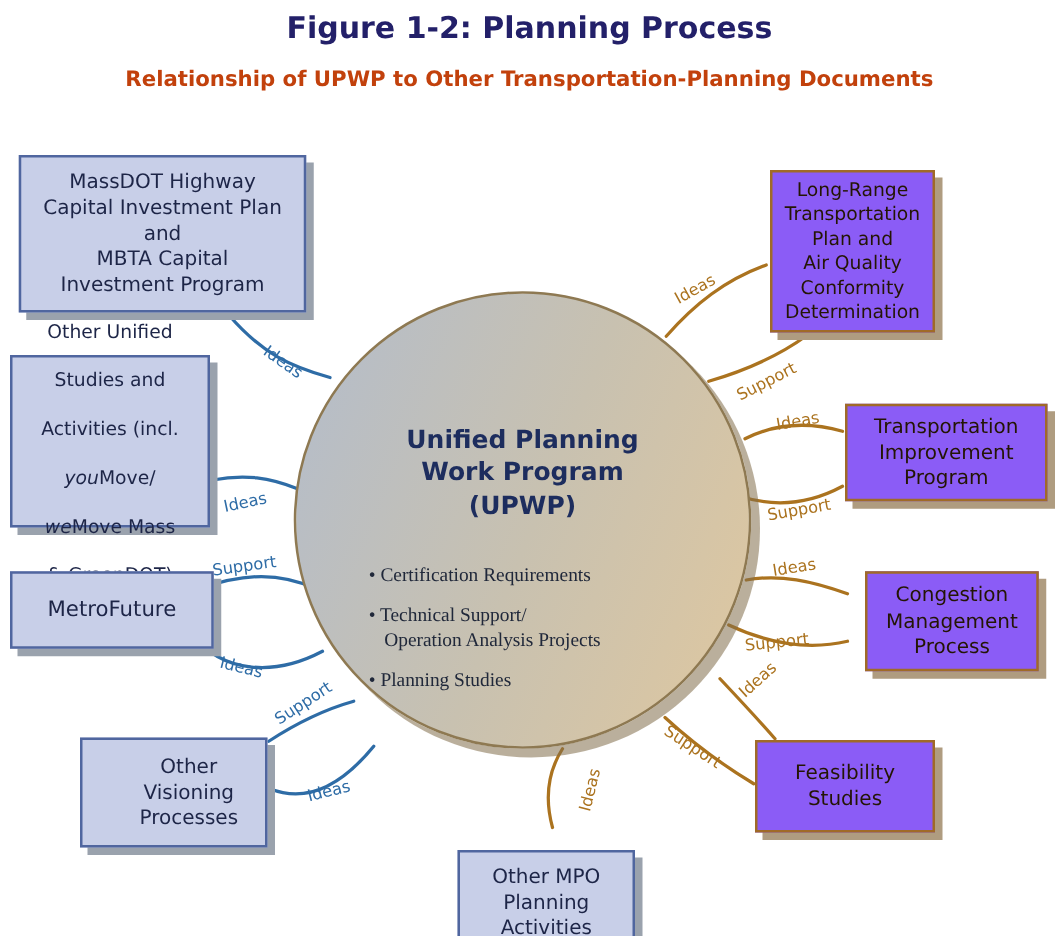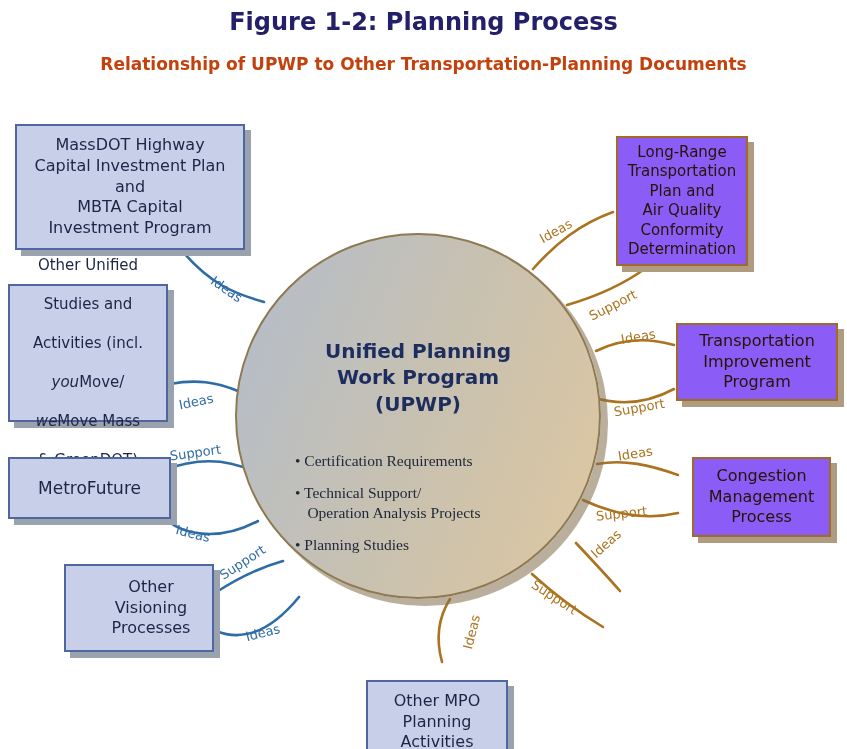--- a/index.html
+++ b/index.html
@@ -50,21 +50,21 @@
   }
   .box.tan {
     background:#8b5cf6; border:2px solid #a06a28;
     box-shadow:6px 6px 0 #af9c80; color:#241504;
   }
   .bt { white-space:pre-line; line-height:1.3; }
 
   #b-massdot   { left:15px;  top:124px; width:230px; height:126px; font-size:16px; }
   #b-agency    { left:8px;   top:284px; width:160px; height:138px; font-size:15px; }
   #b-metro     { left:8px;   top:457px; width:163px; height:62px;  font-size:17px; }
-  #b-visioning { left:64px;  top:564px; width:150px; height:88px;  font-size:16px;padding-left:28px; }
+  #b-visioning { left:64px;  top:590px; width:150px; height:88px;  font-size:16px;padding-left:28px; }
   #b-mpo       { left:366px; top:680px; width:142px; height:84px;  font-size:16px; }
   #b-lrtp      { left:616px; top:136px; width:132px; height:130px; font-size:15px; }
   #b-tip       { left:676px; top:323px; width:162px; height:78px;  font-size:16px; }
   #b-cmp       { left:679px; top:457px; width:139px; height:80px;  font-size:16px;margin-left:13px; }
   #b-feas      { left:604px; top:592px; width:144px; height:74px;  font-size:16px; }
 </style>
 </head>
 <body>
 
 <div class="canvas">
@@ -183,14 +183,18 @@
 Improvement
 Program</div>
   </div>
 
   <div class="box tan" id="b-cmp">
     <div class="bt">Congestion
 Management
 Process</div>
   </div>
 
+  <div class="box tan" id="b-feas">
+    <div class="bt">Feasibility
+Studies</div>
+  </div>
 
 </div>
 
 </body></html>

